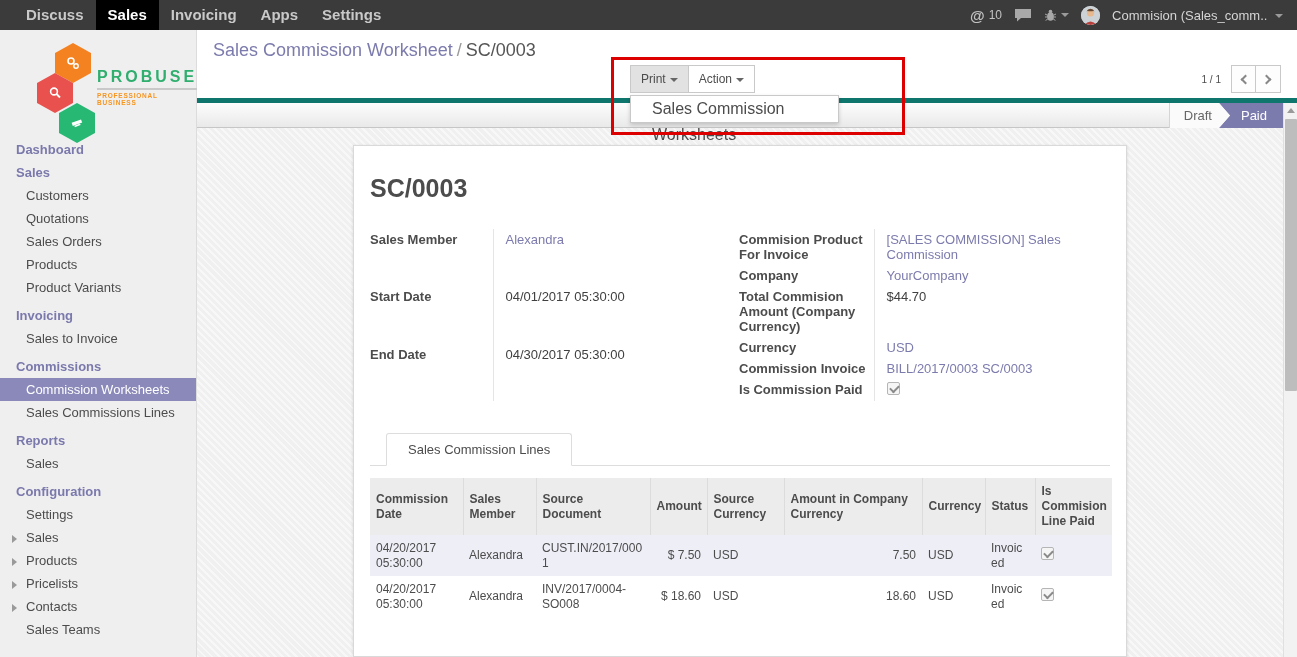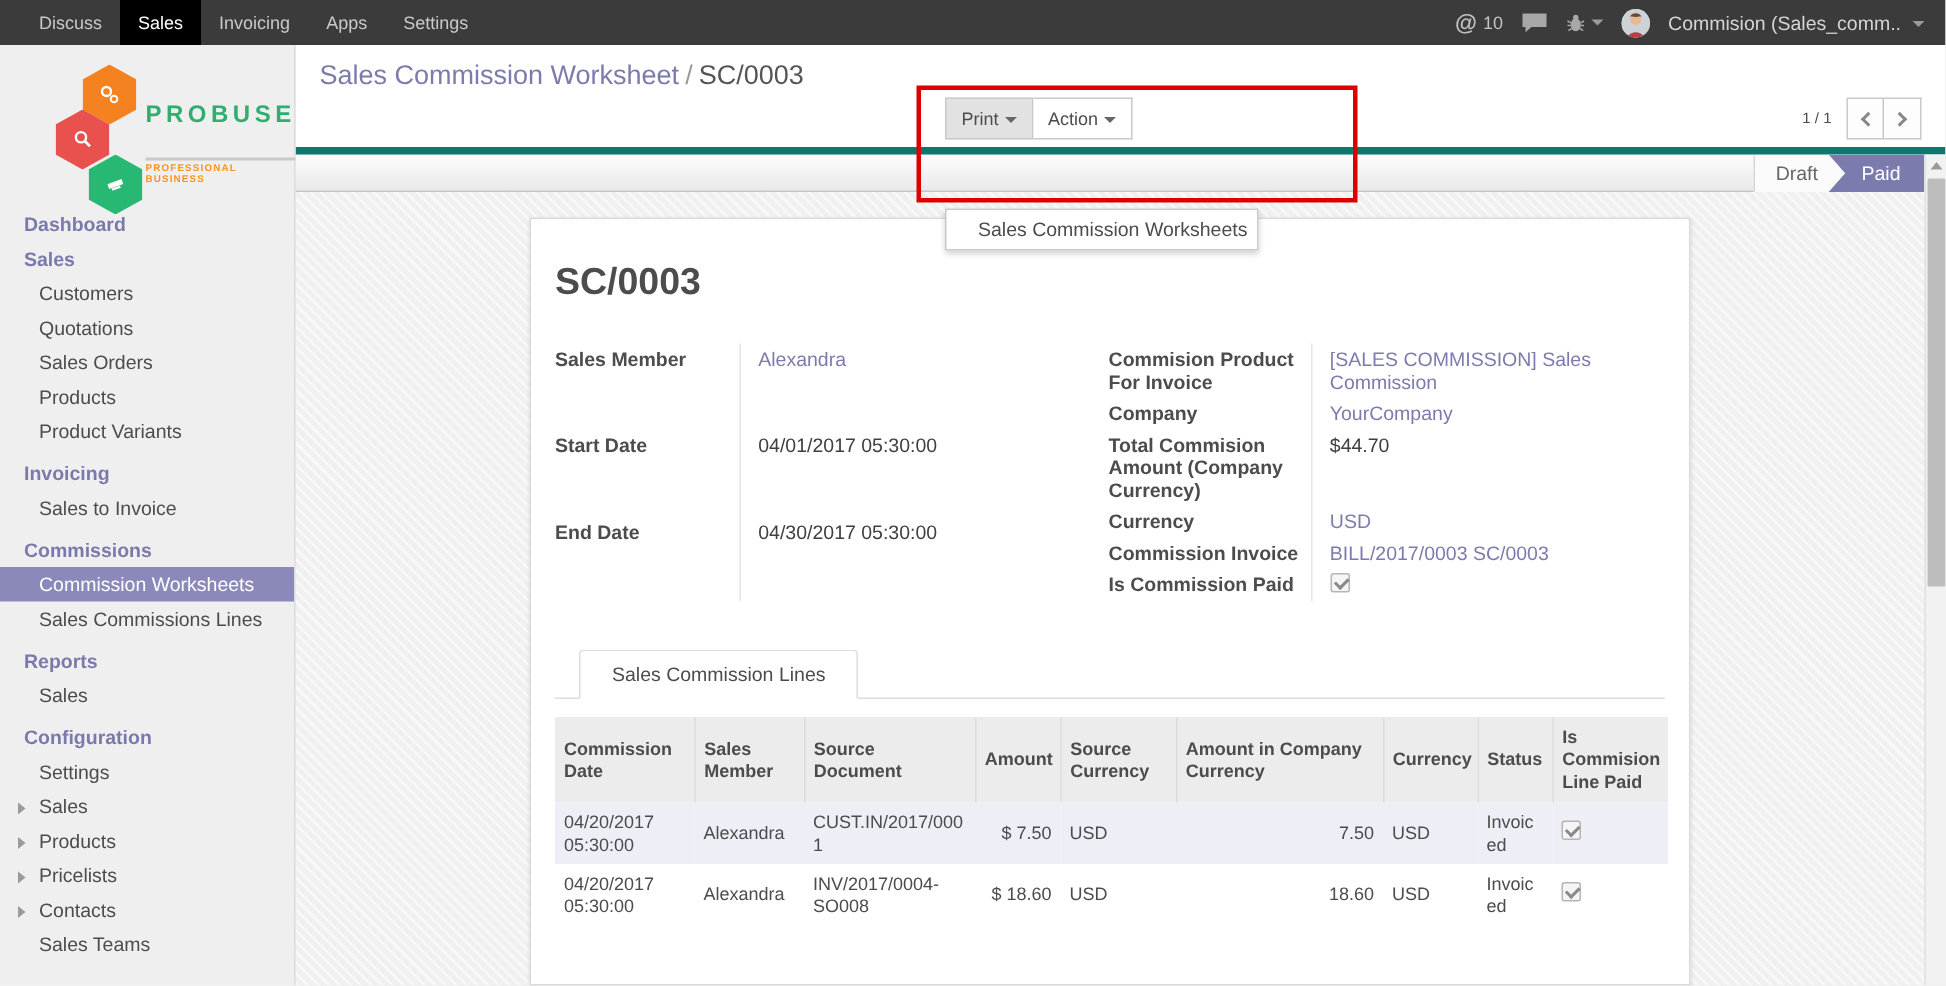--- a/index.html
+++ b/index.html
@@ -3,39 +3,39 @@
 <meta charset="utf-8">
 <style>
   * { margin:0; padding:0; box-sizing:border-box; }
   html,body { width:1297px; height:657px; }
   body { font-family:"Liberation Sans", sans-serif; background:#f1f0f1; overflow:hidden; }
   .page { position:relative; width:1297px; height:657px; overflow:hidden; }
 
   
   .topbar { position:absolute; left:0; top:0; width:1297px; height:30px; background:#3b3b3b; z-index:60; display:flex; align-items:stretch; }
   .topbar .menus { display:flex; margin-left:14px; }
-  .tmenu { color:#c9c9c9; font-size:12px; line-height:30px; padding:0 12px; cursor:pointer; }
+  .tmenu { color:#c9c9c9; font-size:15px; line-height:30px; padding:0 12px; cursor:pointer;font-weight:bold; }
   .tmenu.active { background:#000; color:#fff; }
   .topbar .spacer { flex:1; }
   .tright { display:flex; align-items:center; gap:12px; padding-right:14px; color:#c2c2c2; }
   .mention { display:flex; align-items:center; gap:4px; font-size:12px; color:#c2c2c2; cursor:pointer; }
   .mention .at { font-size:15px; font-weight:bold; }
   .avatar { width:19px; height:19px; border-radius:50%; overflow:hidden; background:#cfd4d8; flex:0 0 auto; }
   .uname { font-size:13px; color:#d5d5d5; cursor:pointer; white-space:nowrap; }
   .caret { display:inline-block; width:0; height:0; border-left:4px solid transparent; border-right:4px solid transparent; border-top:4px solid #9a9a9a; margin-left:4px; vertical-align:middle; }
 
   
   .sidebar { position:absolute; left:0; top:30px; width:197px; height:627px; background:#f0eff0; border-right:1px solid #dcdcdc; z-index:5; }
   .logo { position:relative; height:90px; margin:8px 0 10px 0; cursor:pointer; }
   .hex { position:absolute; clip-path:polygon(50% 0%,100% 25%,100% 75%,50% 100%,0% 75%,0% 25%); display:flex; align-items:center; justify-content:center; }
   .hex-orange { left:55px; top:5px; width:36px; height:40px; background:#f58220; }
   .hex-red { left:37px; top:35px; width:36px; height:40px; background:#e8514d; }
   .hex-green { left:59px; top:65px; width:36px; height:40px; background:#27b873; }
   .logo-text { position:absolute; left:97px; top:30px; }
-  .logo-name { color:#2fae6e; font-size:16px; font-weight:bold; letter-spacing:3px; border-bottom:2px solid #c9c9c9; padding-bottom:19px; }
+  .logo-name { color:#2fae6e; font-size:16px; font-weight:bold; letter-spacing:3px; border-bottom:2px solid #c9c9c9; padding-bottom:2px; }
   .logo-tag { color:#f7941d; font-size:6.5px; font-weight:bold; letter-spacing:0.8px; margin-top:2px; }
   .sitem { font-size:13px; padding:4px 6px 4px 16px; cursor:pointer; color:#4c4c4c; position:relative; }
   .sitem.primary { color:#7a79ac; font-weight:bold; margin-top:5px; }
   .sitem.secondary { padding-left:26px; }
   .sitem.selected { background:#8a89ba; color:#fff; }
   .tri { position:absolute; left:12px; top:9px; width:0; height:0; border-top:4px solid transparent; border-bottom:4px solid transparent; border-left:5px solid #9a9a9a; }
 
   
   .cpanel { position:absolute; left:197px; top:30px; width:1100px; height:73px; background:#fff; border-bottom:5px solid #0f766e; z-index:4; }
   .breadcrumb { position:absolute; left:16px; top:10px; font-size:18px; }
@@ -49,21 +49,21 @@
   .btn + .btn { border-left:none; }
   .pager { position:absolute; right:16px; top:35px; display:flex; align-items:center; }
   .pager-text { font-size:10px; color:#4c4c4c; margin-right:10px; }
   .pbtn { width:25px; height:28px; background:#fdfdfd; border:1px solid #c9c9c9; cursor:pointer; position:relative; }
   .pbtn + .pbtn { border-left:none; }
   .chev { position:absolute; top:10px; width:7px; height:7px; border-top:2px solid #888; border-right:2px solid #888; }
   .chev-left { left:10px; transform:rotate(-135deg); }
   .chev-right { left:7px; transform:rotate(45deg); }
 
   
-  .dropdown { position:absolute; left:630px; top:95px; width:209px; height:28px; background:#fff; border:1px solid #c9c9c9; box-shadow:0 2px 4px rgba(0,0,0,.18); z-index:30; font-size:13px; color:#4c4c4c; line-height:26px; padding-left:21px; cursor:pointer;margin-top:44px; }
+  .dropdown { position:absolute; left:630px; top:95px; width:209px; height:28px; background:#fff; border:1px solid #c9c9c9; box-shadow:0 2px 4px rgba(0,0,0,.18); z-index:30; font-size:16px; color:#4c4c4c; line-height:26px; padding-left:21px; cursor:pointer; }
   .redbox { position:absolute; left:611px; top:57px; width:294px; height:78px; border:3px solid #dd0000; z-index:40; pointer-events:none; }
 
   
   .statusstrip { position:absolute; left:197px; top:103px; width:1086px; height:25px; background:linear-gradient(#fdfdfd,#e9e9e9); border-bottom:1px solid #c6c6c6; z-index:3; }
   .statusbar { position:absolute; right:0; top:0; height:25px; display:flex; }
   .st { font-size:13px; height:25px; line-height:25px; padding:0 14px; cursor:pointer; }
   .st-draft { background:#fbfbfb; color:#666; border-left:1px solid #d5d5d5; padding-right:18px; clip-path:polygon(0 0,calc(100% - 11px) 0,100% 50%,calc(100% - 11px) 100%,0 100%); position:relative; z-index:2; }
   .st-paid { background:#7c7bad; color:#fff; margin-left:-11px; padding-left:22px; padding-right:16px; clip-path:polygon(0 0,100% 0,100% 100%,0 100%,11px 50%); }
 
   

